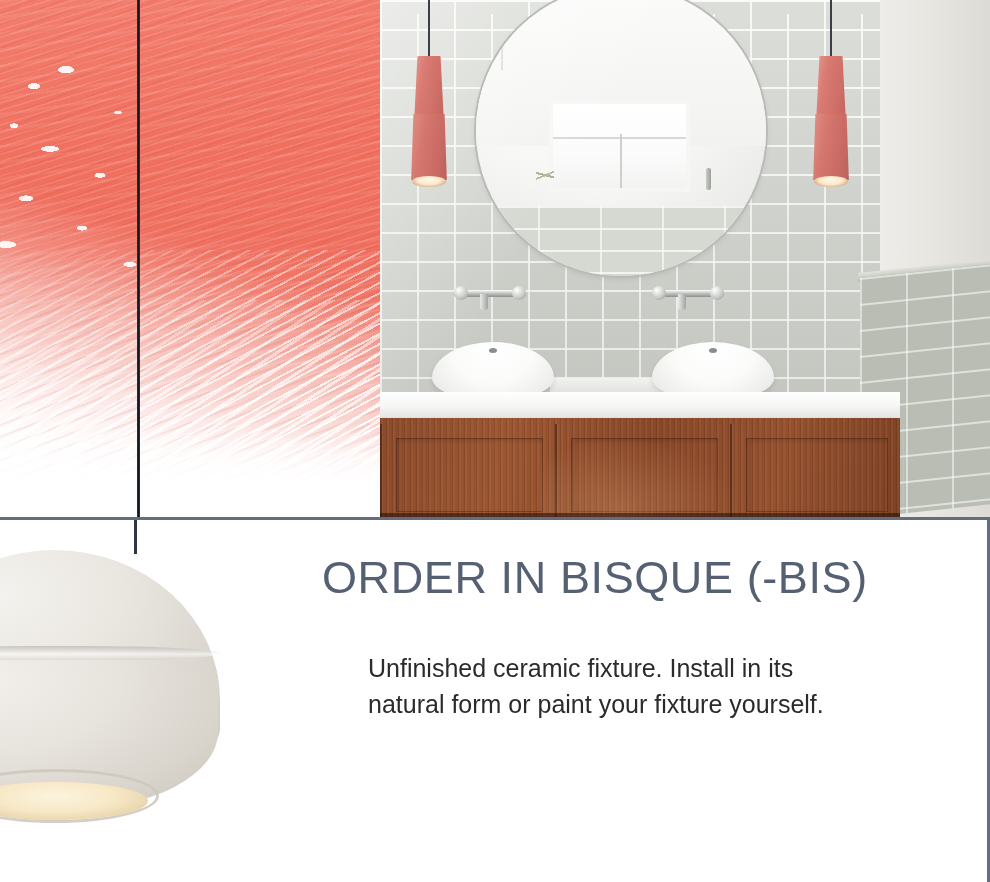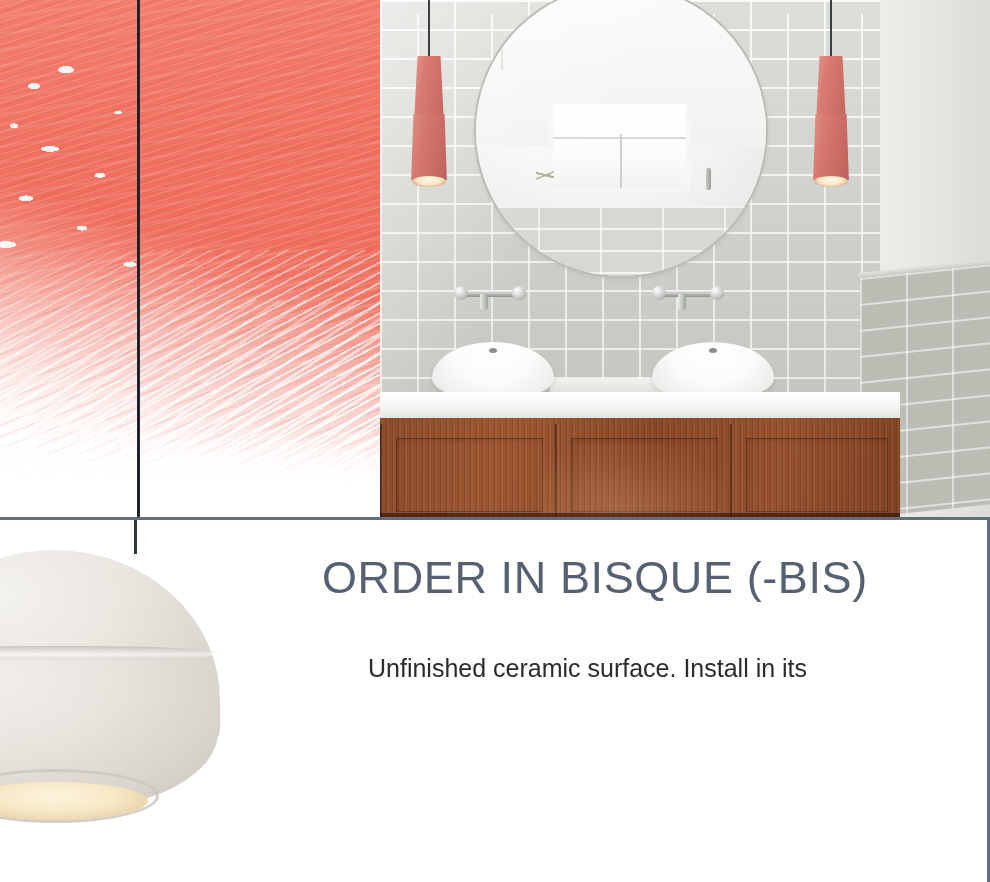--- a/index.html
+++ b/index.html
@@ -451,17 +451,18 @@
       <div class="groove"></div>
       <div class="body"></div>
 
       <div class="diffuser-ring"></div>
       <div class="diffuser"></div>
     </div>
 
     <div class="textblock">
       <h1 class="headline">ORDER IN BISQUE (-BIS)</h1>
       <div class="subcopy-spacer"></div>
-      <p class="subcopy">Unfinished ceramic surface. Install in its</p>
+      <p class="subcopy">Unfinished ceramic fixture. Install in its</p>
+      <p class="subcopy">natural form or paint your fixture yourself.</p>
     </div>
   </div>
 
 </div>
 
 </body></html>

